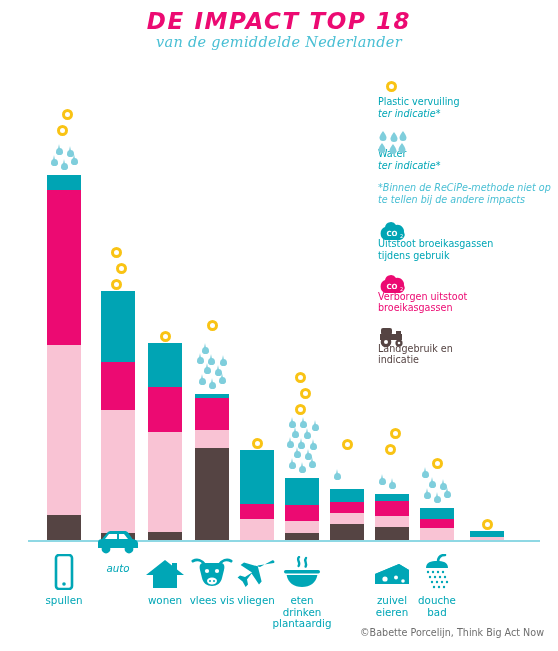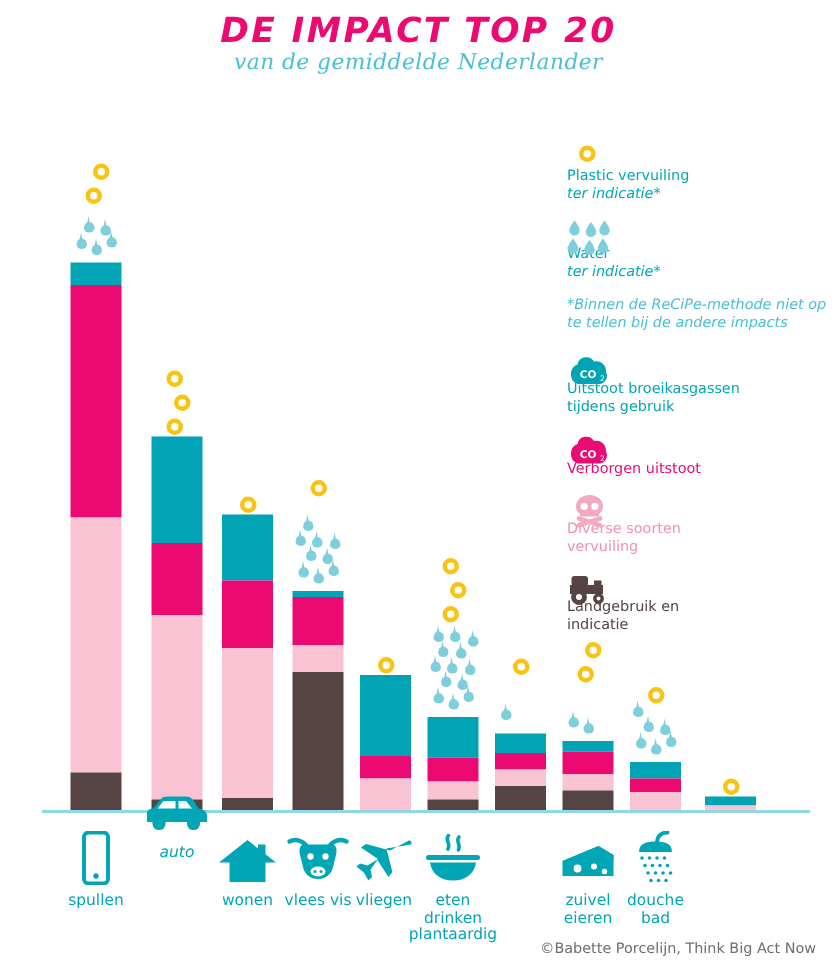--- a/index.html
+++ b/index.html
@@ -18,21 +18,21 @@
     color:#EC0A72;font-style:italic;
   }
   .subtitle{
     position:absolute;left:0;top:34px;width:558px;text-align:center;
     font-family:"DejaVu Serif", serif;
     font-size:14.5px;font-style:italic;letter-spacing:.3px;
     color:#49BFD4;
   }
 
   
-  .legend{position:absolute;left:378px;top:94px;width:176px;}
+  .legend{position:absolute;left:378px;top:78px;width:176px;}
   .lg-row{position:relative;margin-bottom:11px;min-height:26px;}
   .lg-ico{position:absolute;left:0;top:0;width:30px;height:26px;}
   .lg-txt{
     margin-left:40px;font-size:9.6px;line-height:11.6px;
     font-family:"DejaVu Sans", sans-serif;
   }
   .lg-txt .l1{display:block;}
   .lg-txt .l2{display:block;font-style:italic;}
   .c-teal{color:#00A6B6;}
   .c-pink{color:#EC0A72;}
@@ -87,21 +87,21 @@
     font-size:9.6px;color:#6E6E6E;
     font-family:"DejaVu Sans", sans-serif;
   }
   svg{display:block;}
 </style>
 </head>
 <body>
 
 <div class="root">
 
-  <div class="title">DE IMPACT TOP 20</div>
+  <div class="title">DE IMPACT TOP 18</div>
   <div class="subtitle">van de gemiddelde Nederlander</div>
 
   <div class="legend">
 
     <div class="lg-row">
       <span class="lg-ico">
         <span class="ring lg-ring"></span>
       </span>
       <span class="lg-txt c-teal">
         <span class="l1">Plastic vervuiling</span>
@@ -145,40 +145,24 @@
     <div class="lg-row">
       <span class="lg-ico">
         <svg width="30" height="24" viewBox="0 0 30 24">
           <path d="M7 20 A7 7 0 0 1 7 7 A6 6 0 0 1 18 5 A6.5 6.5 0 0 1 26 12 A5.5 5.5 0 0 1 22 20 Z" fill="#EC0A72"></path>
           <text x="14" y="16" font-family="DejaVu Sans, sans-serif" font-size="7" font-weight="bold" fill="#ffffff" text-anchor="middle">CO</text>
           <text x="22" y="18" font-family="DejaVu Sans, sans-serif" font-size="5" fill="#ffffff">2</text>
         </svg>
       </span>
       <span class="lg-txt c-pink">
         <span class="l1">Verborgen uitstoot</span>
-      </span>
-    </div>
-
-    <div class="lg-row">
-      <span class="lg-ico">
-        <svg width="30" height="24" viewBox="0 0 30 24">
-          <g fill="#F2A9C4">
-            <path d="M15 1 C9.6 1 6 4.4 6 8.6 C6 11 7.2 12.6 8.6 13.6 L8.6 15.4 L21.4 15.4 L21.4 13.6 C22.8 12.6 24 11 24 8.6 C24 4.4 20.4 1 15 1 Z"></path>
-            <circle cx="11.4" cy="8.6" r="2.4" fill="#ffffff"></circle>
-            <circle cx="18.6" cy="8.6" r="2.4" fill="#ffffff"></circle>
-            <rect x="6" y="17.4" width="18" height="3.1" rx="1.55" transform="rotate(18 15 19)"></rect>
-            <rect x="6" y="17.4" width="18" height="3.1" rx="1.55" transform="rotate(-18 15 19)"></rect>
-          </g>
-        </svg>
-      </span>
-      <span class="lg-txt c-lpink">
-        <span class="l1">Diverse soorten</span>
-        <span class="l1">vervuiling</span>
-      </span>
-    </div>
+        <span class="l1">broeikasgassen</span>
+      </span>
+    </div>
+
 
     <div class="lg-row">
       <span class="lg-ico">
         <svg width="30" height="24" viewBox="0 0 30 24">
           <g fill="#554443">
             <rect x="3" y="3" width="11" height="7" rx="2"></rect>
             <rect x="2" y="9" width="22" height="6"></rect>
             <rect x="18" y="6" width="5" height="5"></rect>
             <circle cx="8" cy="17" r="5.3"></circle>
             <circle cx="8" cy="17" r="2" fill="#ffffff"></circle>

